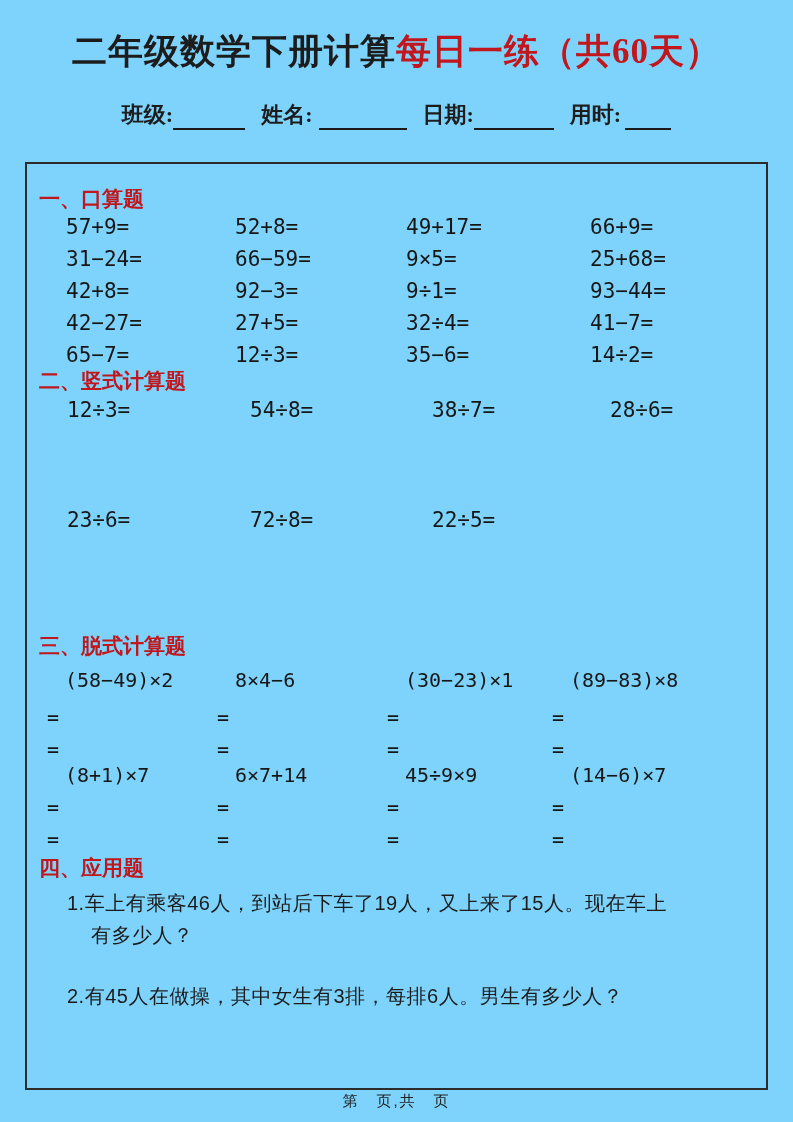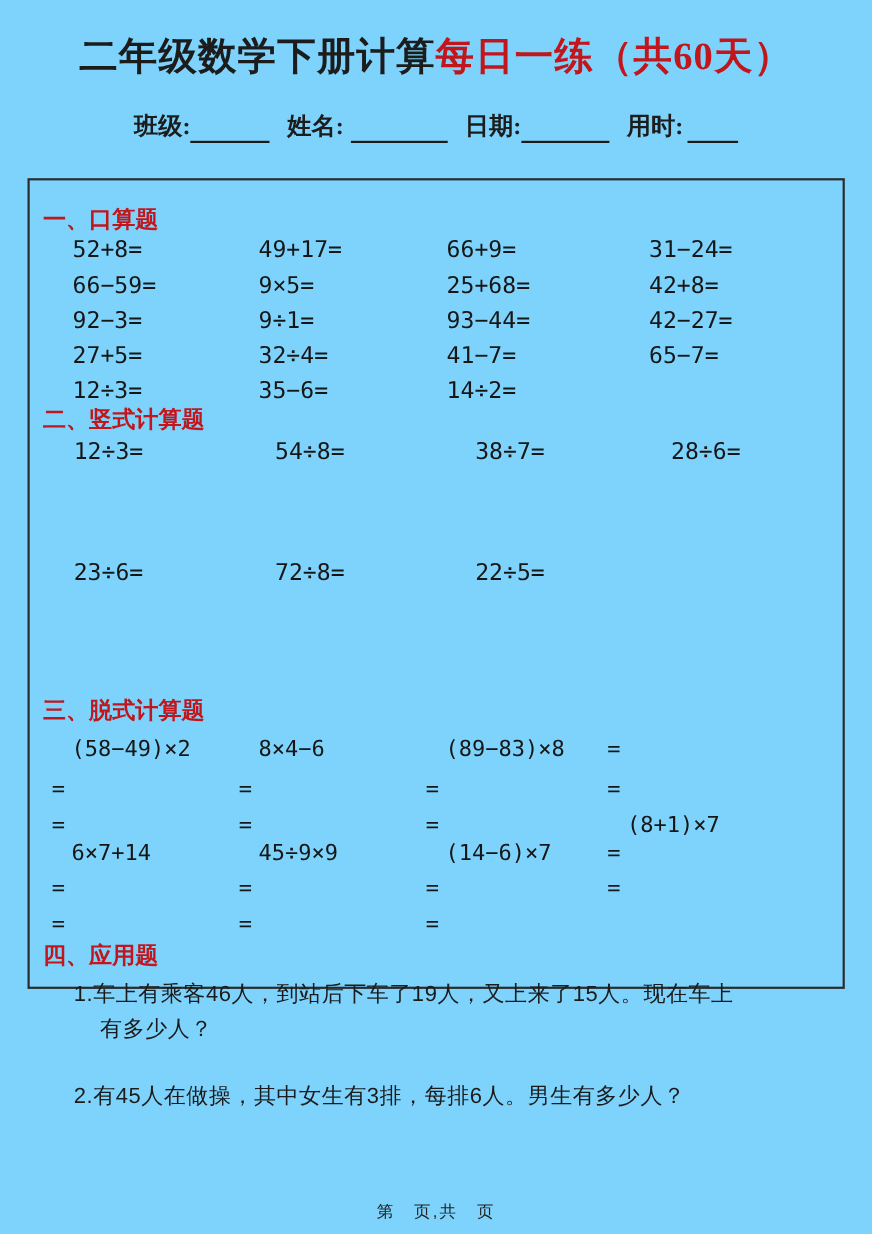--- a/index.html
+++ b/index.html
@@ -37,21 +37,21 @@
     border-bottom: 2px solid #1a1a1a;
   }
   .blank.w1 { width: 72px; }
   .blank.w2 { width: 88px; margin-left: 6px; }
   .blank.w3 { width: 80px; }
   .blank.w4 { width: 46px; margin-left: 4px; }
 
   
   .box {
     position: absolute; left: 25px; top: 162px;
-    width: 743px; height: 737px;
+    width: 743px; height: 928px;
     border: 2px solid #2b2b2b;
   }
   .sec-heading {
     position: absolute; left: 12px;
     color: var(--accent);
     font-weight: bold; font-size: 21px;
     font-family: "Liberation Sans", sans-serif;
     white-space: nowrap;
   }
   .h1 { top: 21px; }
@@ -134,20 +134,21 @@
     <span class="form-field">
       <span>用时:</span>
         <span class="blank w4"></span>
     </span>
   </div>
 
   <div class="box">
 
     <div class="sec-heading h1">一、口算题</div>
     <div class="grid1 math">
+      <span class="cell">57+9=</span>
       <span class="cell">52+8=</span>
       <span class="cell">49+17=</span>
       <span class="cell">66+9=</span>
       <span class="cell">31−24=</span>
       <span class="cell">66−59=</span>
       <span class="cell">9×5=</span>
       <span class="cell">25+68=</span>
       <span class="cell">42+8=</span>
       <span class="cell">92−3=</span>
       <span class="cell">9÷1=</span>
@@ -170,20 +171,21 @@
       <span class="cell">28÷6=</span>
       <span class="cell">23÷6=</span>
       <span class="cell">72÷8=</span>
       <span class="cell">22÷5=</span>
     </div>
 
     <div class="sec-heading h3">三、脱式计算题</div>
     <div class="grid3 math">
       <span class="prob">(58−49)×2</span>
       <span class="prob">8×4−6</span>
+      <span class="prob">(30−23)×1</span>
       <span class="prob">(89−83)×8</span>
 
       <span class="eq">=</span>
       <span class="eq">=</span>
       <span class="eq">=</span>
       <span class="eq">=</span>
 
       <span class="eq">=</span>
       <span class="eq">=</span>
       <span class="eq">=</span>

